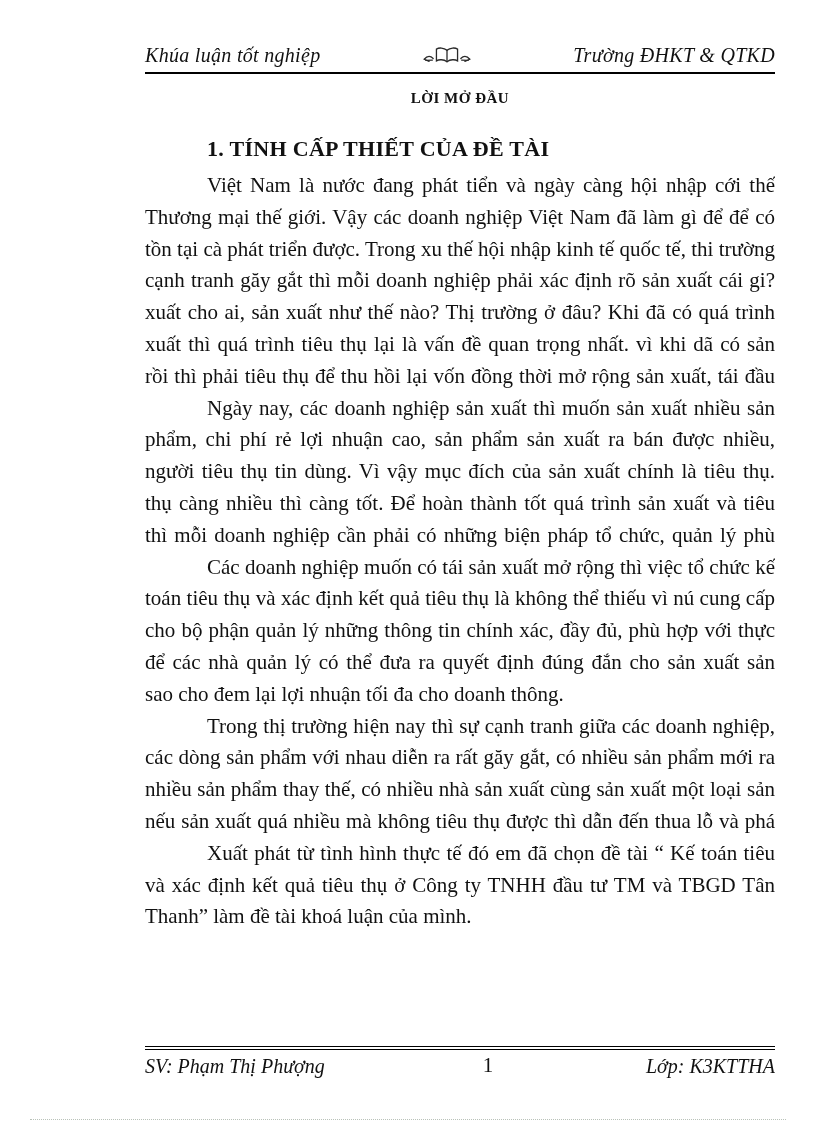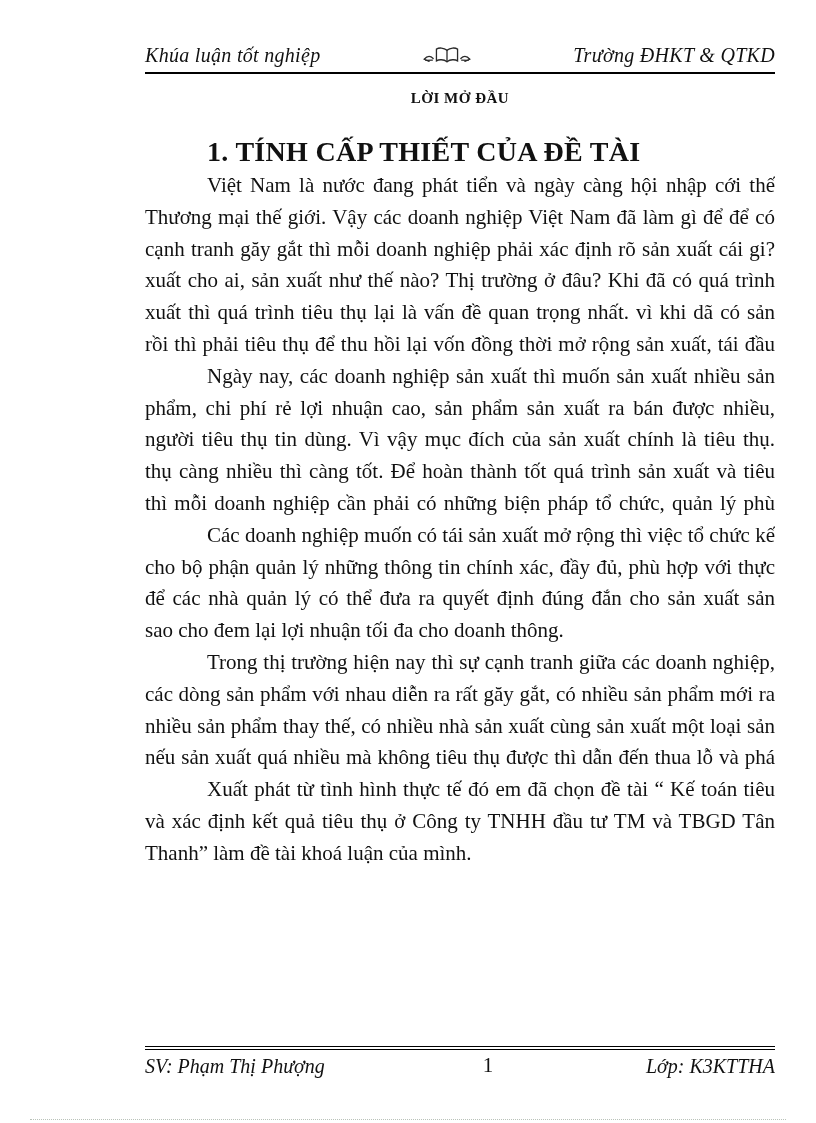--- a/index.html
+++ b/index.html
@@ -44,21 +44,21 @@
     text-align: center;
     font-weight: bold;
     font-size: 15px;
     letter-spacing: 0.5px;
   }
   .section-heading {
     position: absolute;
     left: 177px;
     top: 136px;
     font-weight: bold;
-    font-size: 28px;
+    font-size: 22px;
     letter-spacing: 0.3px;
   }
 
   
   .doc-body {
     position: absolute;
     left: 115px;
     width: 630px;
     top: 170px;
     font-size: 21px;
@@ -134,34 +134,36 @@
   </div>
 
   <div class="doc-title">LỜI MỞ ĐẦU</div>
 
   <div class="section-heading">1. TÍNH CẤP THIẾT CỦA ĐỀ TÀI</div>
 
   <div class="doc-body">
       <div class="para">
         <div class="line first">Việt Nam là nước đang phát tiển và ngày càng hội nhập cới thế giới</div>
         <div class="line">Thương mại thế giới. Vậy các doanh nghiệp Việt Nam đã làm gì để để có thể</div>
+        <div class="line">tồn tại cà phát triển được. Trong xu thế hội nhập kinh tế quốc tế, thi trường</div>
         <div class="line">cạnh tranh găy gắt thì mỗi doanh nghiệp phải xác định rõ sản xuất cái gi? Sản</div>
         <div class="line">xuất cho ai, sản xuất như thế nào? Thị trường ở đâu? Khi đã có quá trình sản</div>
         <div class="line">xuất thì quá trình tiêu thụ lại là vấn đề quan trọng nhất. vì khi dã có sản phẩm</div>
         <div class="line last">rồi thì phải tiêu thụ để thu hồi lại vốn đồng thời mở rộng sản xuất, tái đầu tư.</div>
       </div>
       <div class="para">
         <div class="line first">Ngày nay, các doanh nghiệp sản xuất thì muốn sản xuất nhiều sản</div>
         <div class="line">phẩm, chi phí rẻ lợi nhuận cao, sản phẩm sản xuất ra bán được nhiều, nhiều</div>
         <div class="line">người tiêu thụ tin dùng. Vì vậy mục đích của sản xuất chính là tiêu thụ. Tiêu</div>
         <div class="line">thụ càng nhiều thì càng tốt. Để hoàn thành tốt quá trình sản xuất và tiêu thụ</div>
         <div class="line">thì mỗi doanh nghiệp cần phải có những biện pháp tổ chức, quản lý phù hợp</div>
       </div>
       <div class="para">
         <div class="line first">Các doanh nghiệp muốn có tái sản xuất mở rộng thì việc tổ chức kế</div>
+        <div class="line">toán tiêu thụ và xác định kết quả tiêu thụ là không thể thiếu vì nú cung cấp</div>
         <div class="line">cho bộ phận quản lý những thông tin chính xác, đầy đủ, phù hợp với thực tế</div>
         <div class="line">để các nhà quản lý có thể đưa ra quyết định đúng đắn cho sản xuất sản phẩm</div>
         <div class="line last">sao cho đem lại lợi nhuận tối đa cho doanh thông.</div>
       </div>
       <div class="para">
         <div class="line first">Trong thị trường hiện nay thì sự cạnh tranh giữa các doanh nghiệp, giữa</div>
         <div class="line">các dòng sản phẩm với nhau diễn ra rất găy gắt, có nhiều sản phẩm mới ra , có</div>
         <div class="line">nhiều sản phẩm thay thế, có nhiều nhà sản xuất cùng sản xuất một loại sản phẩm,</div>
         <div class="line last">nếu sản xuất quá nhiều mà không tiêu thụ được thì dẫn đến thua lỗ và phá sản.</div>
       </div>

